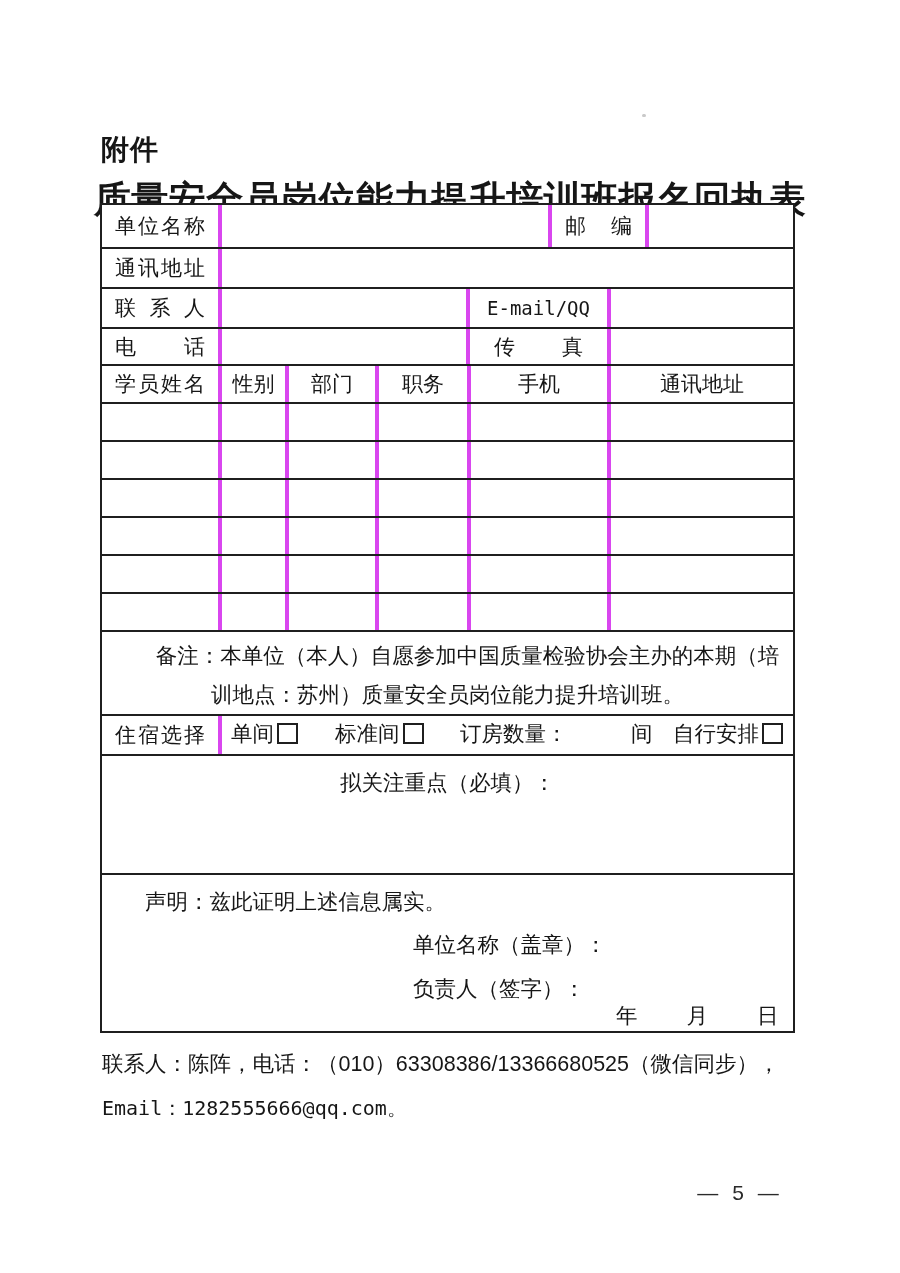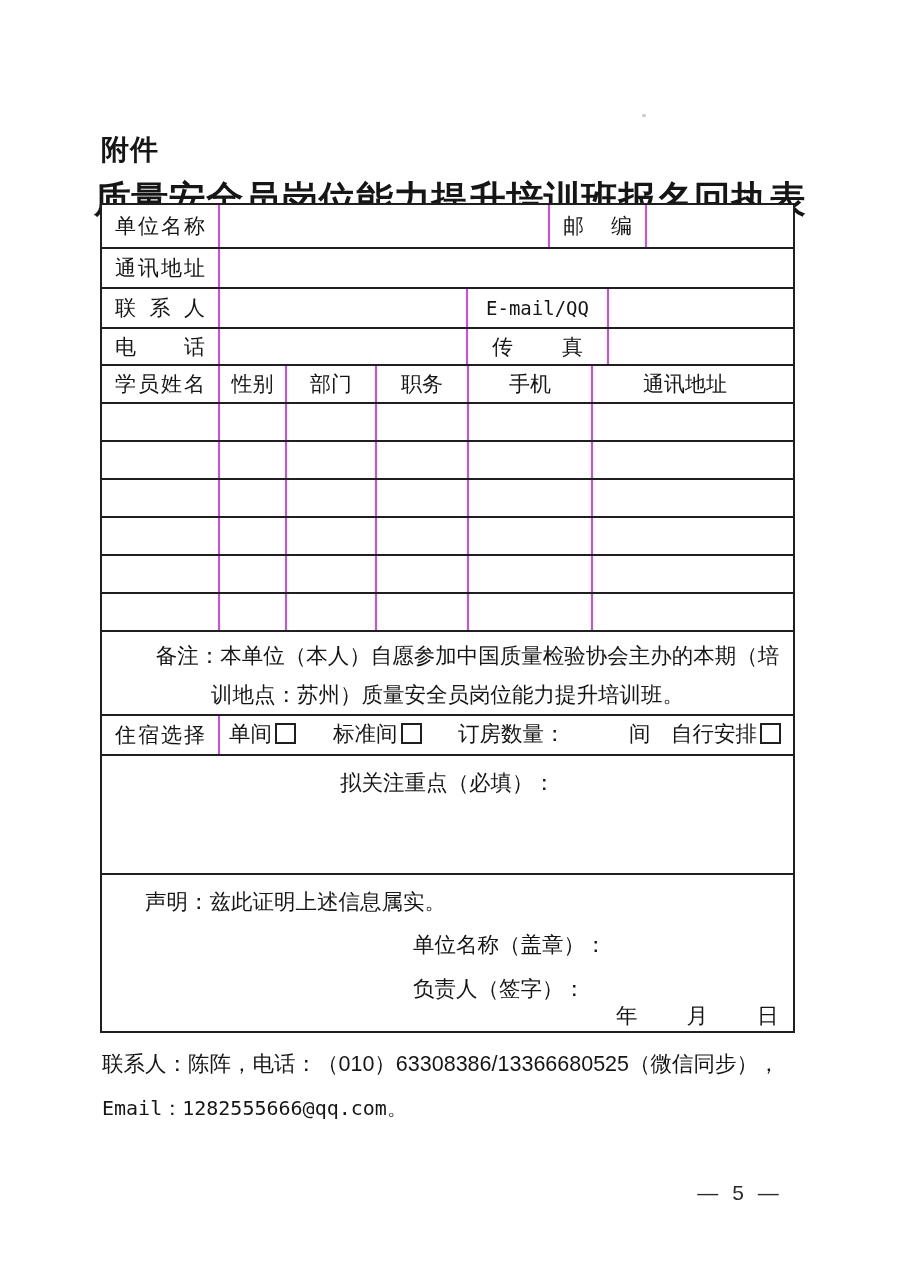--- a/index.html
+++ b/index.html
@@ -10,31 +10,31 @@
   }
   .attachment{position:absolute; left:101px; top:131px; font-size:28px; font-weight:600; letter-spacing:1px;}
   .doc-title{position:absolute; left:0; top:175px; width:100%; text-align:center;
     font-size:37px; font-weight:700; letter-spacing:0.5px;}
   
   .form-table{position:absolute; left:100px; top:203px; width:695px;
     border:2px solid #1f1f1f; box-sizing:border-box; background:#fff;}
   .tr{display:flex; box-sizing:border-box;}
   .tr + .tr{border-top:2px solid #1f1f1f;}
   .td{box-sizing:border-box; position:relative; display:flex; align-items:center; font-size:21px;}
-  .td + .td{border-left:2px solid #d946ef;}
+  .td + .td{border-left:4px solid #d946ef;}
   .lbl{width:100%; padding:0 13px; text-align:justify; text-align-last:justify; line-height:1.1;}
   .center{justify-content:center; text-align:right;}
   .mono{font-family:"DejaVu Sans Mono","Liberation Mono",monospace; font-size:19px;}
   
   .w-label{width:116px;}
   .r1-val{width:330px;} .r1-post{width:97px;} .r1-val2{width:148px;}
   .r2-val{width:575px;}
   .r34-val{width:248px;} .r34-lbl{width:141px;} .r34-val2{width:186px;}
   .c-name{width:116px;} .c-sex{width:67px;} .c-dept{width:90px;} .c-duty{width:92px;}
-  .c-cell{width:124px;} .c-id{width:186px;}
+  .c-cell{width:140px;} .c-id{width:186px;}
   .full{width:697px;text-align:center;}
   
   .h-r1{height:42px;} .h-r2{height:40px;} .h-r3{height:40px;} .h-r4{height:37px;}
   .h-head{height:38px;} .h-blank{height:38px;}
   .h-remark{height:84px;} .h-lodge{height:40px;} .h-focus{height:119px;} .h-decl{height:158px;}
   
   .remark-cell{display:block; padding:5px 8px 0 8px; line-height:39px; font-size:21.5px;}
   .remark-line1{text-indent:40px;}
   
   .lodge-content{position:relative; width:575px;}

